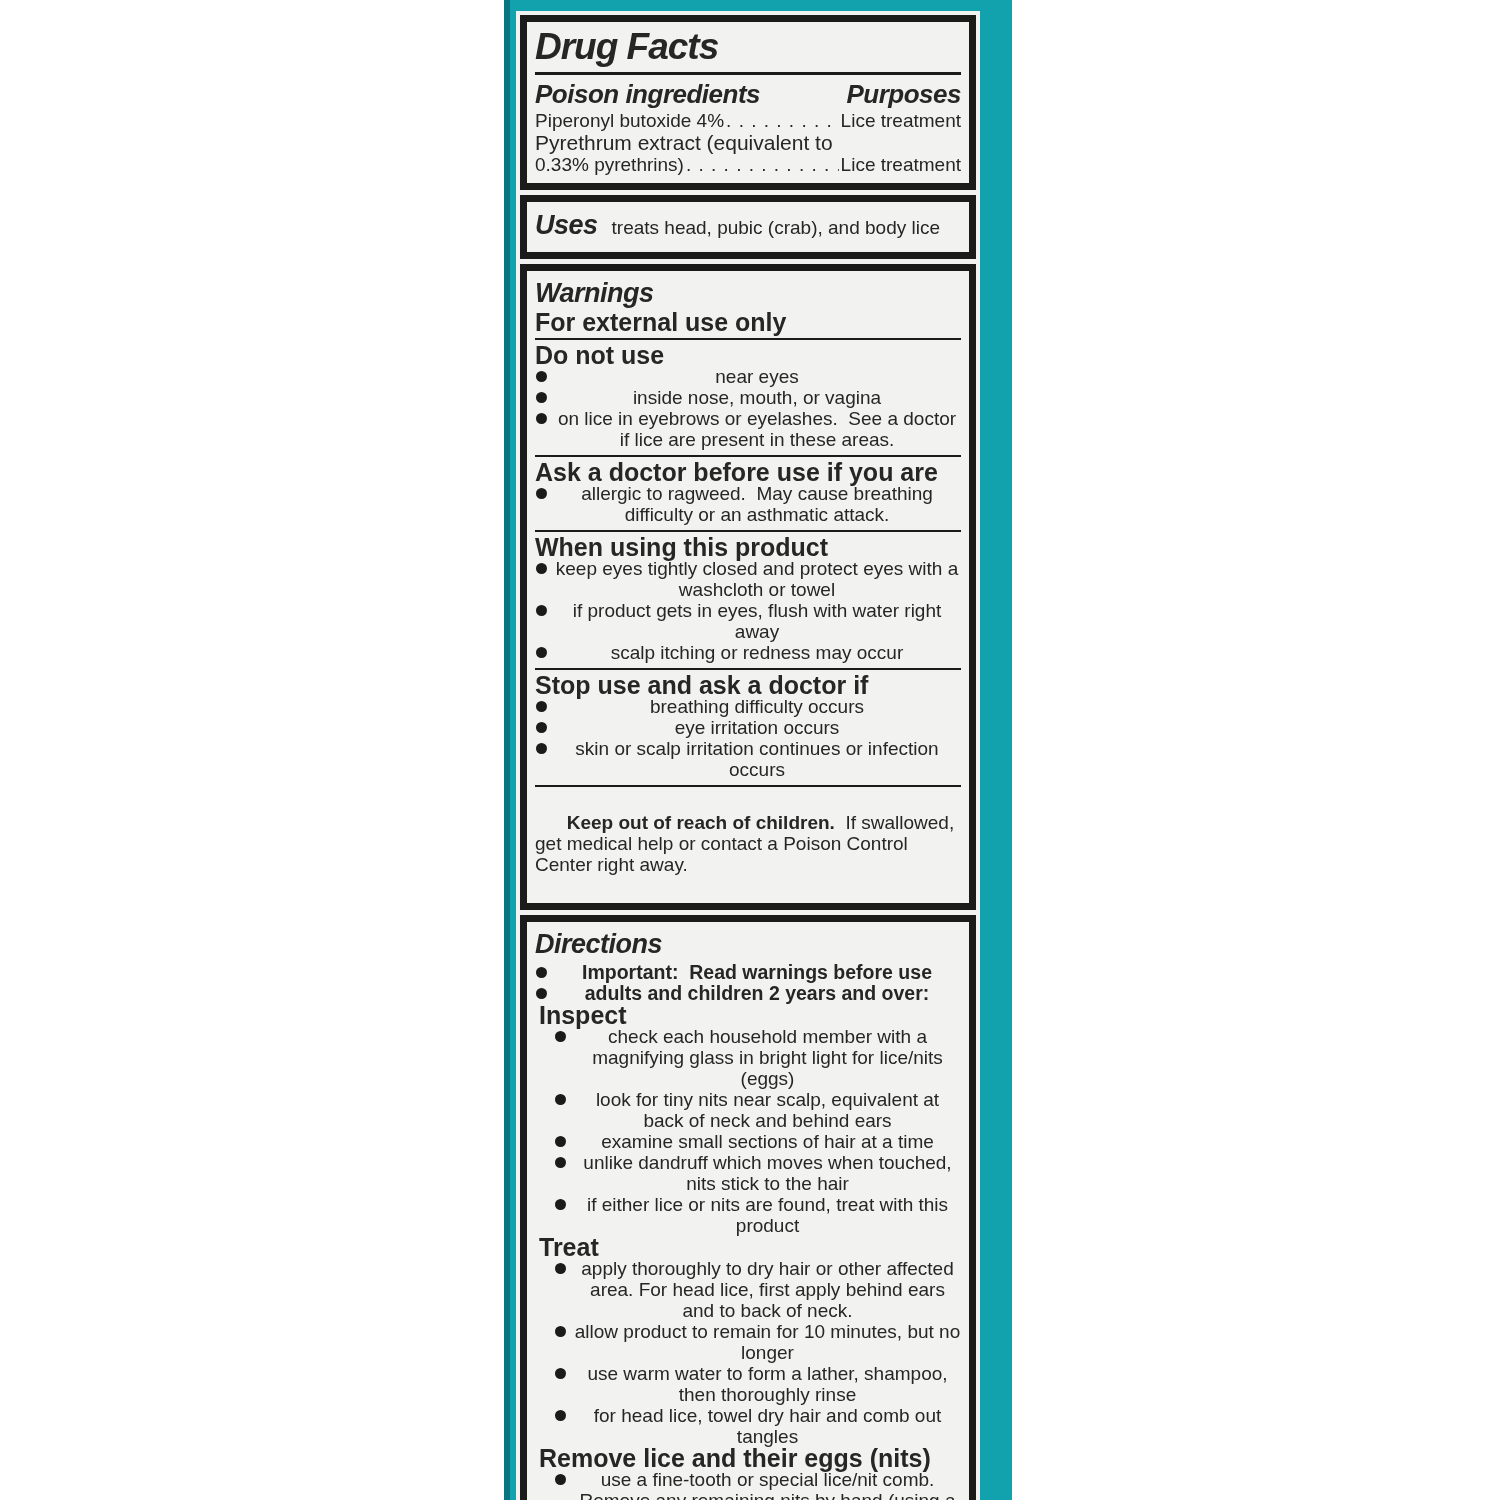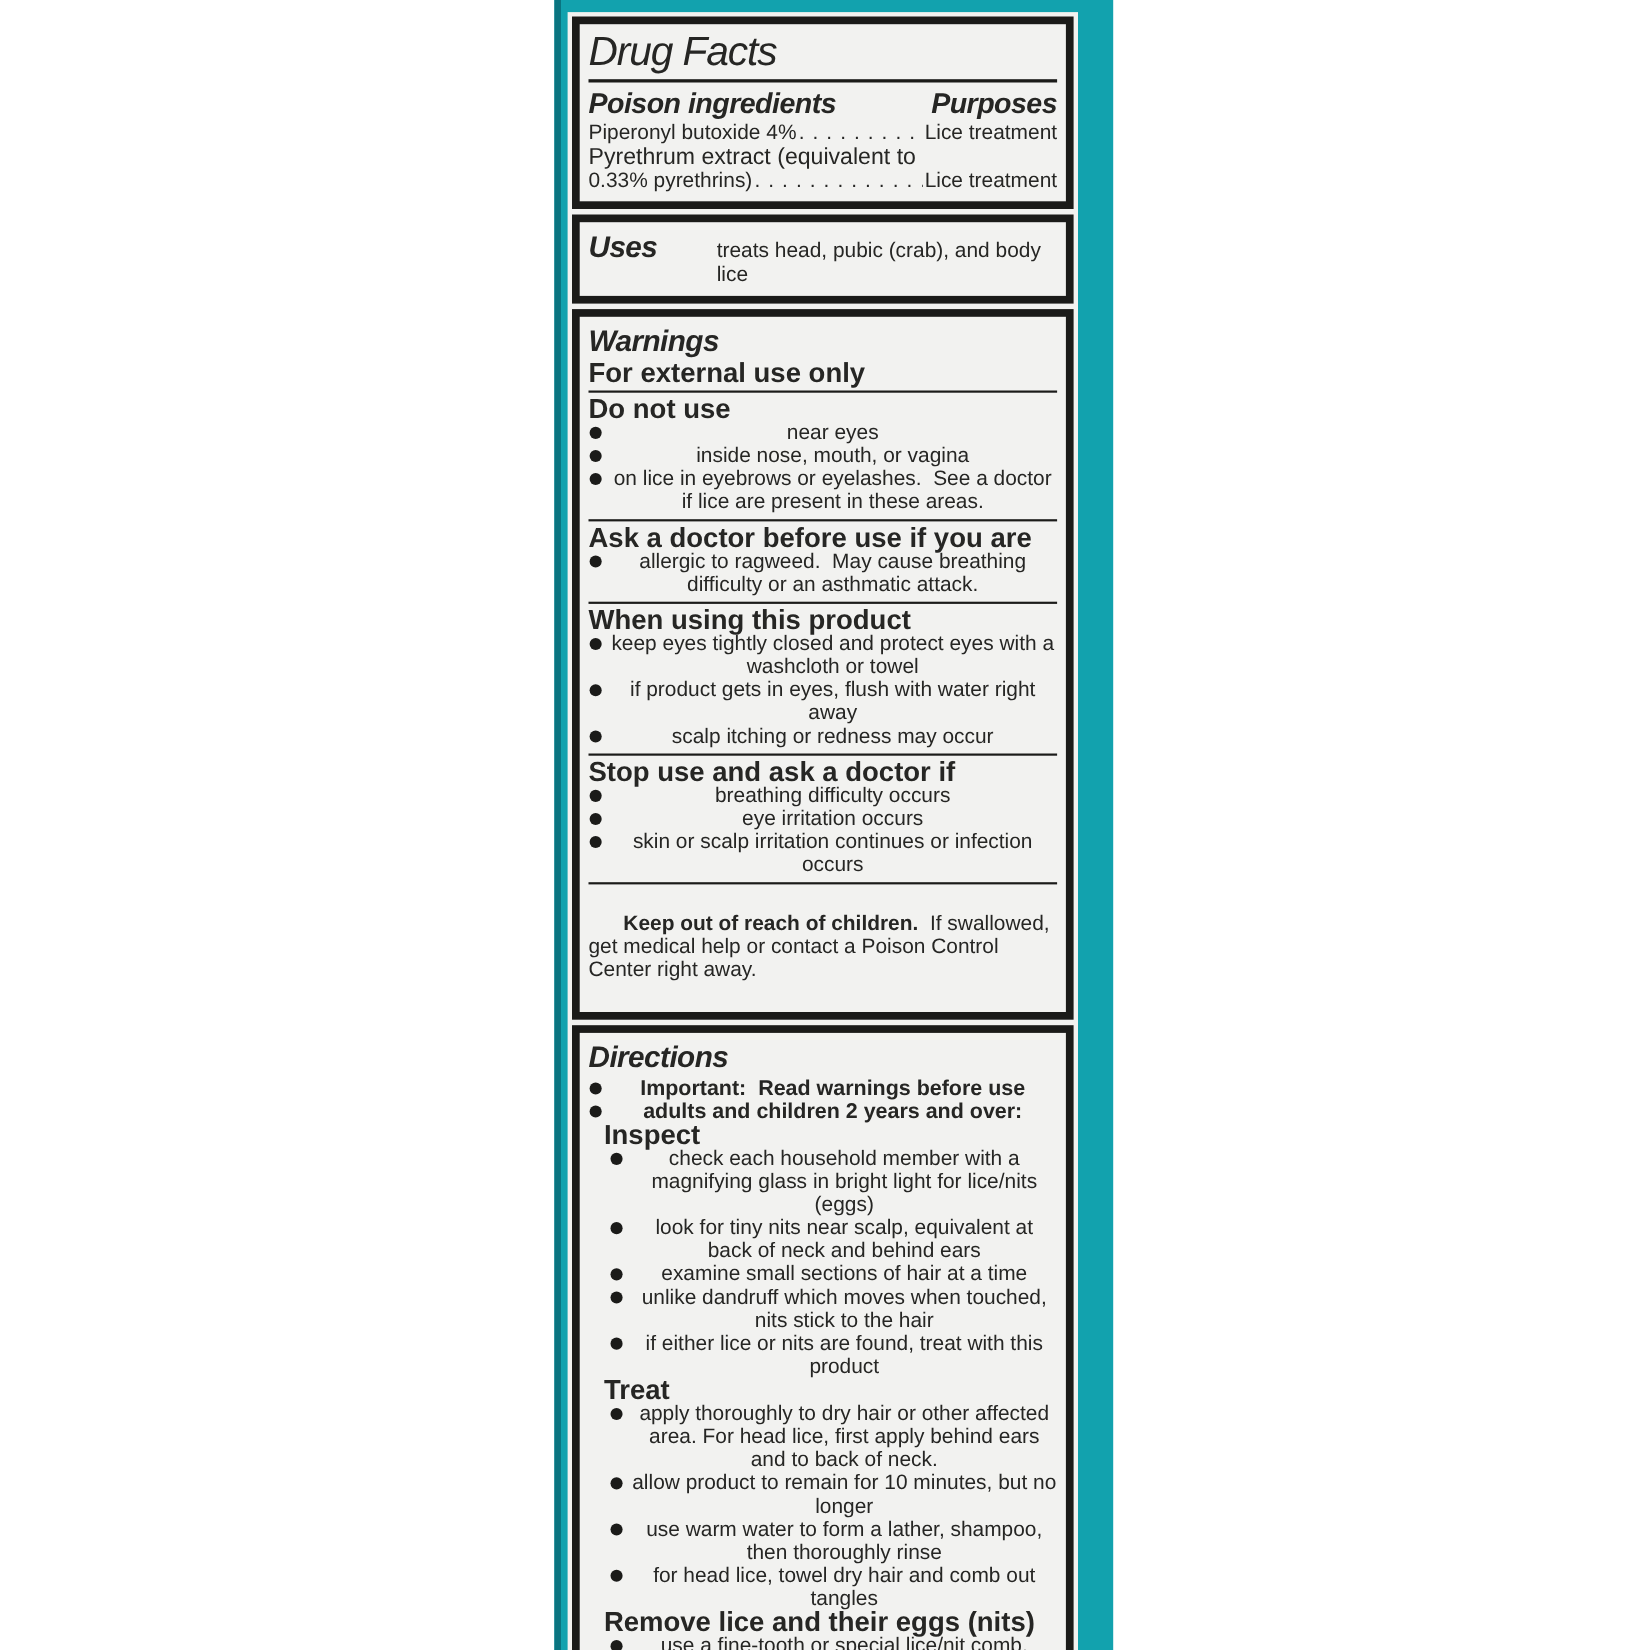--- a/index.html
+++ b/index.html
@@ -8,38 +8,38 @@
     font-family:"Liberation Sans", sans-serif;color:#262624;overflow:hidden;
   }
   .teal-panel{position:absolute;left:504px;top:0;width:508px;height:1500px;background:#12a2ae;}
   .teal-edge{position:absolute;left:0;top:0;width:6px;height:1500px;background:#0a7480;}
   .card{
     position:absolute;left:516px;top:11px;width:464px;background:#f2f2f0;
     box-sizing:border-box;padding:4px;display:flex;flex-direction:column;gap:5px;
   }
   .box{border:7px solid #1b1b19;padding:4px 8px 7px 8px;background:#f2f2f0;}
   h1,h2{margin:0;padding:0;}
-  .df-title{font-size:37px;line-height:42px;font-weight:normal;font-style:italic;letter-spacing:-1px;}
+  .df-title{font-size:37px;line-height:42px;font-weight:bold;font-style:italic;letter-spacing:-1px;}
   .rule{height:3px;background:#1b1b19;margin:4px 0 3px 0;}
   .thin-rule{height:2px;background:#1b1b19;margin:5px 0 4px 0;}
   .ai-head{display:flex;justify-content:space-between;font-size:26px;line-height:32px;font-weight:bold;font-style:italic;letter-spacing:-0.5px;}
-  .body-txt{font-size:19px;line-height:21px;white-space:pre-wrap;margin-left:40px;}
+  .body-txt{font-size:19px;line-height:21px;white-space:pre-wrap;}
   .lead-row{display:flex;align-items:baseline;font-size:19px;line-height:22px;}
   .lead-row .leader{flex:1;overflow:hidden;white-space:nowrap;margin:0 2px;}
   .leader::after{content:". . . . . . . . . . . . . . . . . . . . . . . . . . . . . . . . . . . . . . . . . . . . . . .";letter-spacing:1px;}
   .plain-row{font-size:21px;line-height:22px;}
   .sec-title{font-size:27px;line-height:36px;font-weight:bold;font-style:italic;letter-spacing:-0.5px;}
   .uses-line{display:flex;align-items:baseline;gap:14px;padding:1px 0 2px 0;}
   .bhead{font-size:25px;line-height:22px;font-weight:bold;}
   ul.blist{list-style:none;margin:0;padding:0;text-align:center;}
   li.bullet{display:flex;font-size:19px;line-height:21px;}
   .dot{width:11px;height:11px;border-radius:50%;background:#1b1b19;margin:5px 6px 0 1px;flex:none;}
   .btext{flex:1;white-space:pre-wrap;}
   .bold-list .btext{font-weight:bold;font-size:19.5px;}
-  .ind1{margin-left:14px;}
+  .ind1{margin-left:4px;}
   ul.lvl2{margin-left:14px;}
   ul.lvl2 .dot{margin-left:6px;margin-right:8px;}
   .keep-para{font-size:19px;line-height:21px;white-space:pre-wrap;margin-top:1px;}
   .keep-para .lead{font-weight:bold;}
   .directions-box{position:relative;}
   .w-title{margin-bottom:0px;}
 </style>
 </head>
 <body>
 

